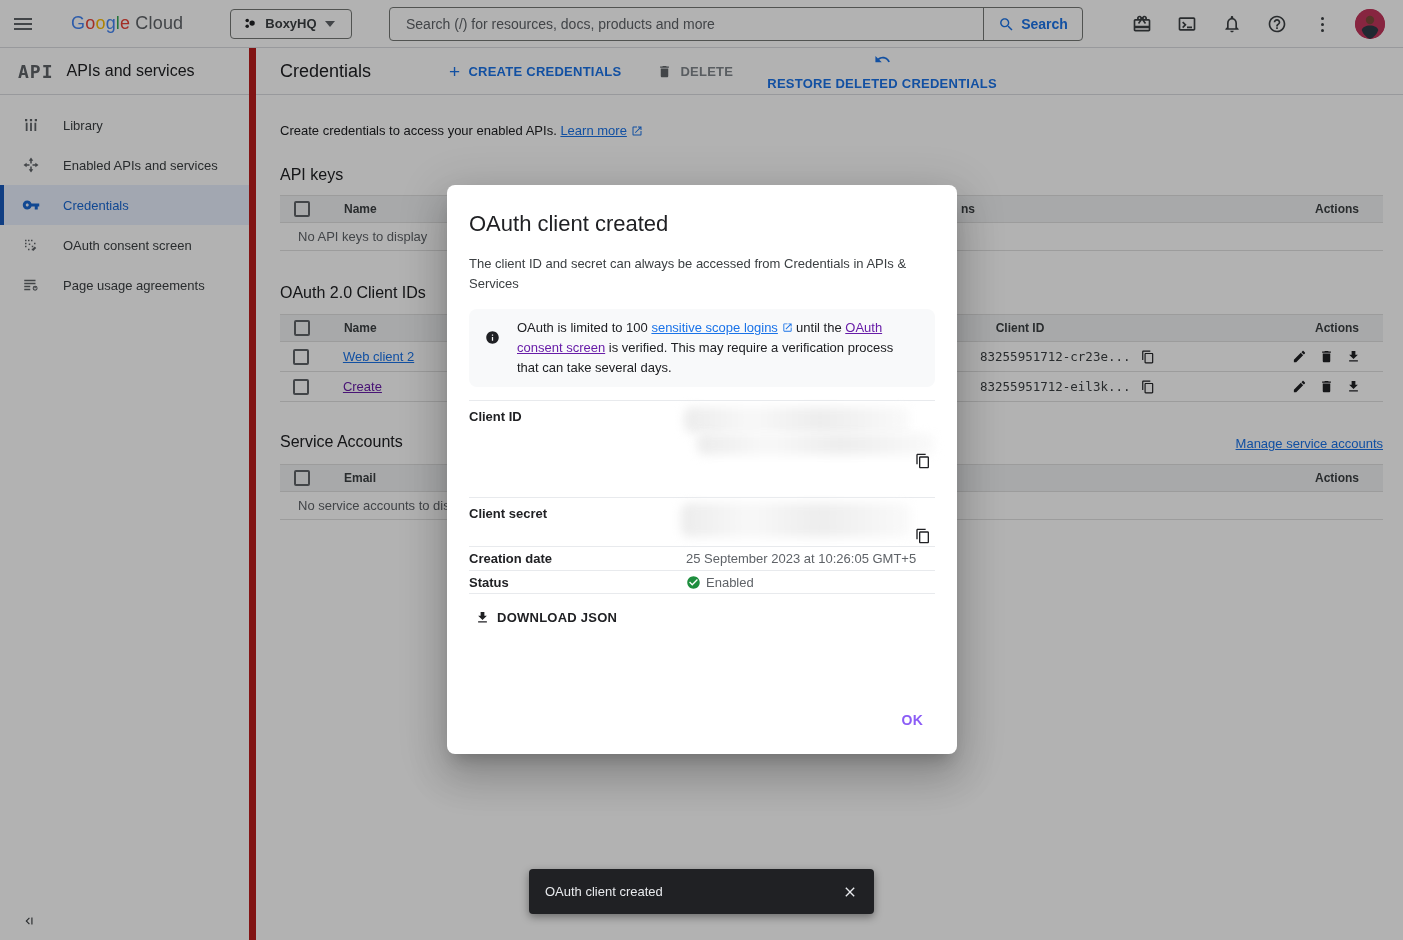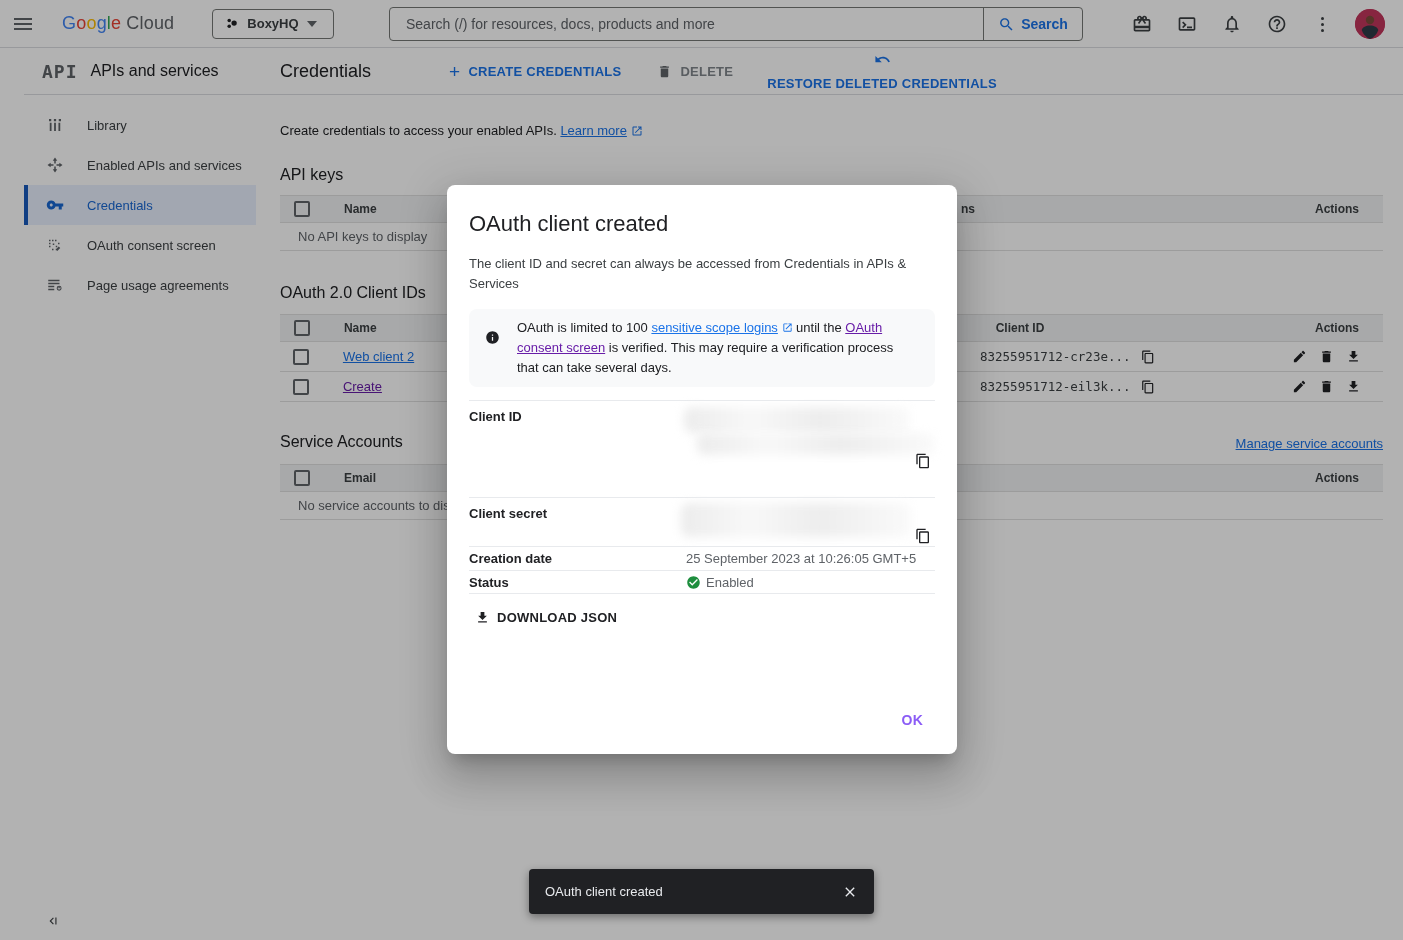--- a/index.html
+++ b/index.html
@@ -1,21 +1,21 @@
 <!DOCTYPE html>
 <html><head>
 <meta charset="utf-8">
 <style>
   * { margin:0; padding:0; box-sizing:border-box; }
   html,body { width:1403px; height:940px; overflow:hidden; background:#fff;
     font-family:"Liberation Sans","DejaVu Sans",sans-serif; color:#202124; }
 
   
   .topbar { position:absolute; left:0; top:0; width:1403px; height:48px; background:#fff;
-    border-bottom:1px solid #dadce0; display:flex; align-items:center; }
+    border-bottom:1px solid #dadce0; display:flex; align-items:center;gap:9px; }
   .hamburger { width:46px; height:48px; display:flex; align-items:center; justify-content:center; cursor:pointer; }
   .hamburger .bars { width:18px; }
   .hamburger .bars div { height:2px; background:#5f6368; margin:3px 0; }
   .gc-logo { display:flex; align-items:baseline; font-size:18px; letter-spacing:.2px; margin-left:16px; }
   .gc-logo .cloud { color:#5f6368; margin-left:5px; }
   .g1{color:#4285f4}.g2{color:#ea4335}.g3{color:#fbbc04}.g4{color:#4285f4}.g5{color:#34a853}.g6{color:#ea4335}
   .project-btn { margin-left:38px; height:30px; min-width:122px; border:1px solid #747775; border-radius:4px;
     display:flex; align-items:center; padding:0 10px; gap:8px; cursor:pointer; background:#fff; }
   .project-btn .pname { font-size:13px; font-weight:bold; color:#3c4043; }
   .caret { width:0; height:0; border-left:5px solid transparent; border-right:5px solid transparent; border-top:6px solid #5f6368; }
@@ -26,21 +26,21 @@
   .searchbox input::placeholder { color:#5f6368; }
   .search-go { width:99px; border-left:1px solid #747775; display:flex; align-items:center; justify-content:center;
     gap:6px; color:#1a73e8; font-size:14px; font-weight:bold; cursor:pointer; }
   .tb-icons { position:absolute; right:0; top:0; height:48px; display:flex; align-items:center; gap:21px; padding-right:18px; }
   .tb-ic { width:24px; height:24px; display:flex; align-items:center; justify-content:center; color:#3c4043; cursor:pointer; }
   .dots3 { display:flex; flex-direction:column; gap:3px; align-items:center; }
   .dots3 i { width:3px; height:3px; border-radius:50%; background:#3c4043; }
   .avatar { width:30px; height:30px; border-radius:50%; overflow:hidden; background:#c2365c; cursor:pointer; }
 
   
-  .sidebar { position:absolute; left:0; top:48px; width:256px; bottom:0; background:#fff; border-right:7px solid #b91c1c;margin-left:24px; }
+  .sidebar { position:absolute; left:0; top:48px; width:256px; bottom:0; background:#fff; border-right:7px solid #b91c1c; }
   .sb-head { height:47px; border-bottom:1px solid #dadce0; display:flex; align-items:center; padding-left:18px; }
   .sb-logo { font-family:"DejaVu Sans Mono",monospace; font-weight:bold; font-size:18px; color:#5f6368; letter-spacing:1px; }
   .sb-title { font-size:16px; color:#202124; margin-left:13px; }
   .sb-nav { margin-top:10px; }
   .sb-item { position:relative; height:40px; display:flex; align-items:center; padding-left:22px; cursor:pointer; }
   .sb-item .ic { width:18px; height:18px; color:#5f6368; margin-right:23px; flex:0 0 auto; }
   .sb-item .lbl { font-size:13px; color:#3c4043; }
   .sb-item.sel { background:#e8f0fe; }
   .sb-item.sel .lbl { color:#1967d2; }
   .sb-item.sel .ic { color:#1967d2; }

